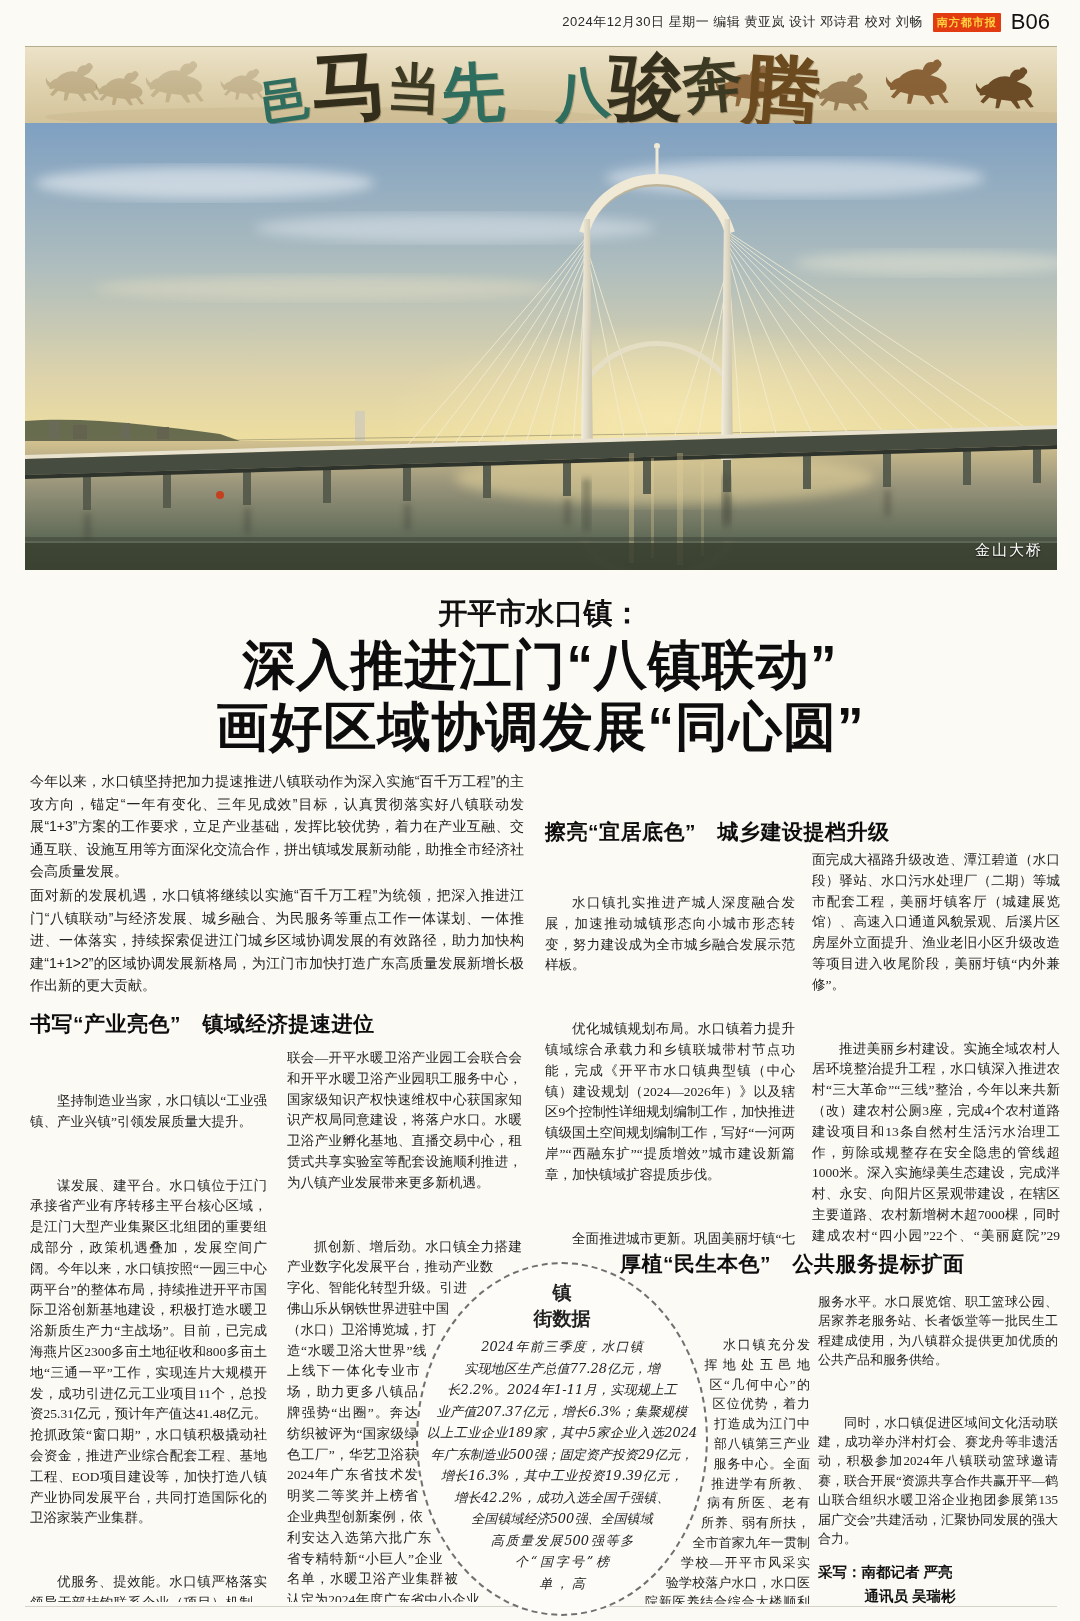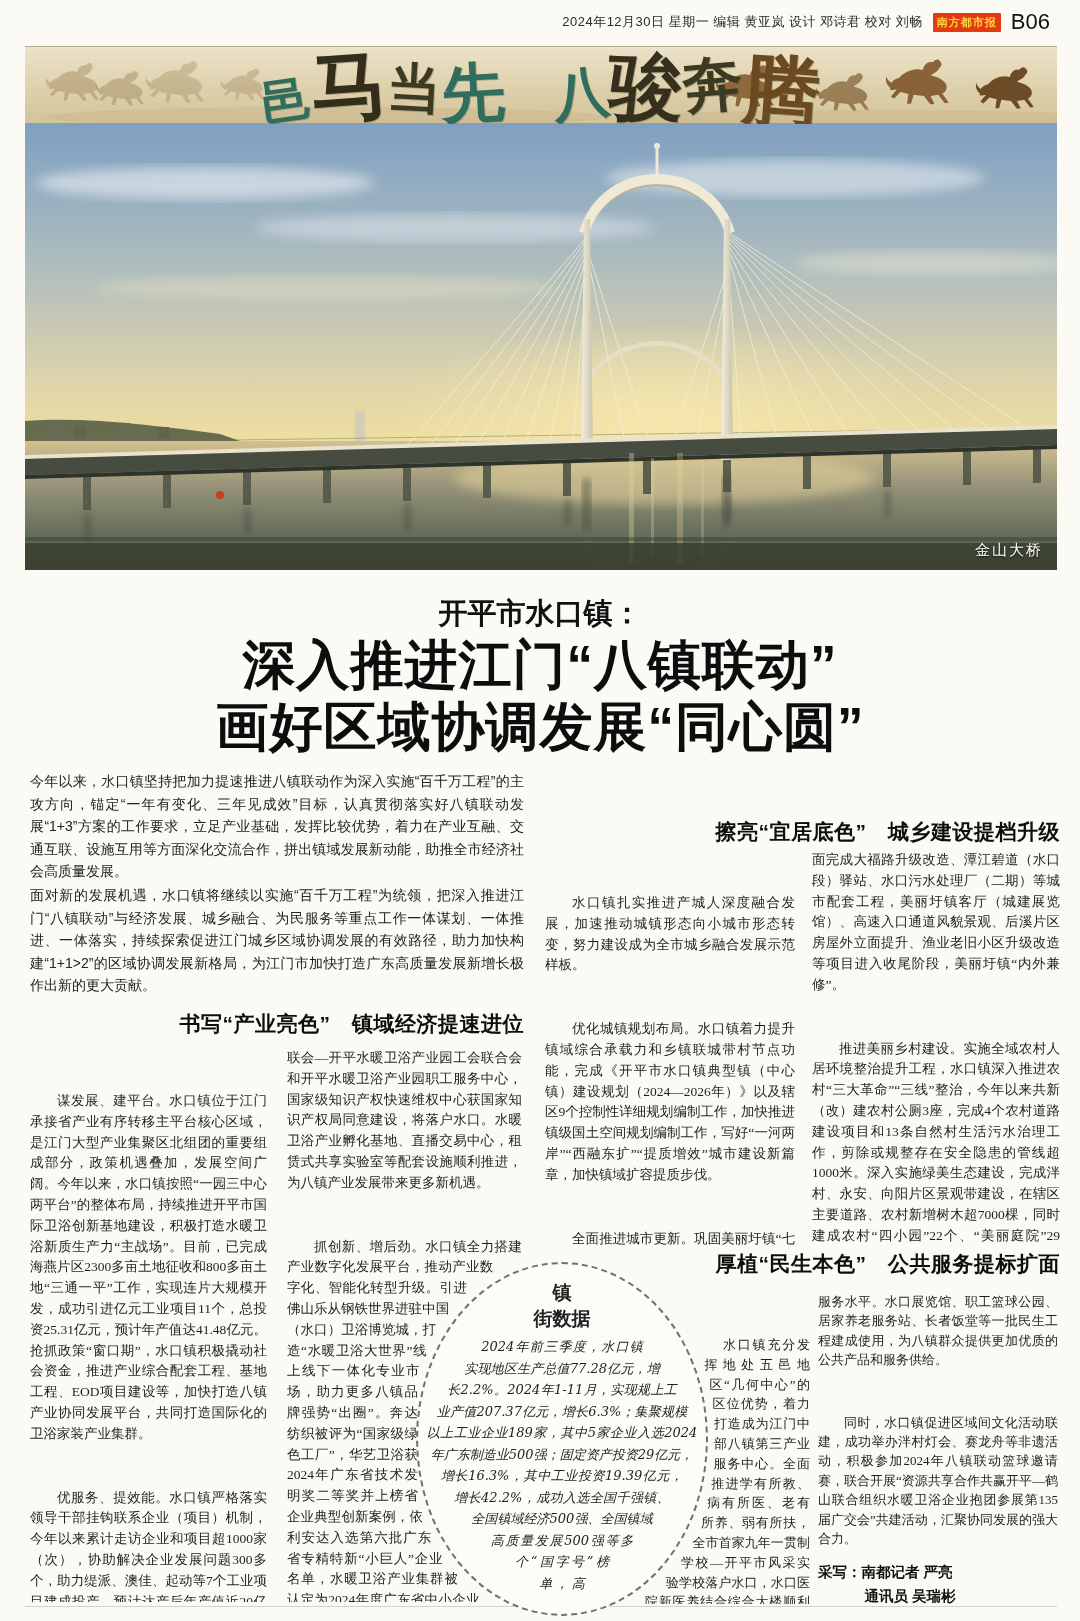--- a/index.html
+++ b/index.html
@@ -44,21 +44,21 @@
       font-weight:900;font-size:53px;letter-spacing:1px;color:#0d0d0d;}
   .hl1{top:630px;} .hl2{top:692px;}
 
   
   .intro{position:absolute;left:30px;top:770px;width:494px;font-size:14px;line-height:22.6px;
          text-align:justify;color:#222;font-family:"Liberation Sans",sans-serif;}
   .intro p{margin:0 0 1px 0;}
 
   
   .sec-h{position:absolute;font-family:"Liberation Sans",sans-serif;font-weight:900;
-         font-size:21px;color:#0d0d0d;text-align:right;letter-spacing:.5px;z-index:8;}
+         font-size:21px;color:#0d0d0d;text-align:left;letter-spacing:.5px;z-index:8;}
   .sec-h1{left:30px;top:1010px;width:494px;}
   .sec-h2{left:545px;top:818px;width:515px;}
   .sec-h3{left:620px;top:1250px;width:440px;}
 
   
   .bodytxt{position:absolute;font-size:13.5px;line-height:20.8px;text-align:justify;
            color:#1e1e1e;overflow:hidden;}
   .bodytxt p{margin:0;}
   .bodytxt p.ind{text-indent:2em;margin-top:43px;}
   .colA{left:30px;top:1048px;width:237px;height:554px;}
@@ -269,20 +269,21 @@
   <div class="hl hl1">深入推进江门“八镇联动”</div>
   <div class="hl hl2">画好区域协调发展“同心圆”</div>
 
   <div class="intro">
     <p>今年以来，水口镇坚持把加力提速推进八镇联动作为深入实施“百千万工程”的主攻方向，锚定“一年有变化、三年见成效”目标，认真贯彻落实好八镇联动发展“1+3”方案的工作要求，立足产业基础，发挥比较优势，着力在产业互融、交通互联、设施互用等方面深化交流合作，拼出镇域发展新动能，助推全市经济社会高质量发展。</p>
     <p>面对新的发展机遇，水口镇将继续以实施“百千万工程”为统领，把深入推进江门“八镇联动”与经济发展、城乡融合、为民服务等重点工作一体谋划、一体推进、一体落实，持续探索促进江门城乡区域协调发展的有效路径，助力加快构建“1+1&gt;2”的区域协调发展新格局，为江门市加快打造广东高质量发展新增长极作出新的更大贡献。</p>
   </div>
 
   <div class="sec-h sec-h1">书写“产业亮色”　镇域经济提速进位</div>
   <div class="bodytxt colA">
+    <p class="ind">坚持制造业当家，水口镇以“工业强镇、产业兴镇”引领发展质量大提升。</p>
     <p class="ind">谋发展、建平台。水口镇位于江门承接省产业有序转移主平台核心区域，是江门大型产业集聚区北组团的重要组成部分，政策机遇叠加，发展空间广阔。今年以来，水口镇按照“一园三中心两平台”的整体布局，持续推进开平市国际卫浴创新基地建设，积极打造水暖卫浴新质生产力“主战场”。目前，已完成海燕片区2300多亩土地征收和800多亩土地“三通一平”工作，实现连片大规模开发，成功引进亿元工业项目11个，总投资25.31亿元，预计年产值达41.48亿元。抢抓政策“窗口期”，水口镇积极撬动社会资金，推进产业综合配套工程、基地工程、EOD项目建设等，加快打造八镇产业协同发展平台，共同打造国际化的卫浴家装产业集群。</p>
     <p class="ind">优服务、提效能。水口镇严格落实领导干部挂钩联系企业（项目）机制，今年以来累计走访企业和项目超1000家（次），协助解决企业发展问题300多个，助力缇派、澳佳、起动等7个工业项目建成投产，预计达产后年产值近20亿元。健全企业三级梯度培育体系，今年以来新增“小升规”18家、省级创新型中小企业8家。建成江门市首个成功落地的水暖卫浴园区工</p>
   </div>
   <div class="bodytxt colB">
     <div class="bump-spacer"></div>
     <div class="bump-b"></div>
     <p>联会—开平水暖卫浴产业园工会联合会和开平水暖卫浴产业园职工服务中心，国家级知识产权快速维权中心获国家知识产权局同意建设，将落户水口。水暖卫浴产业孵化基地、直播交易中心，租赁式共享实验室等配套设施顺利推进，为八镇产业发展带来更多新机遇。</p>
     <p class="ind">抓创新、增后劲。水口镇全力搭建产业数字化发展平台，推动产业数字化、智能化转型升级。引进佛山乐从钢铁世界进驻中国（水口）卫浴博览城，打造“水暖卫浴大世界”线上线下一体化专业市场，助力更多八镇品牌强势“出圈”。奔达纺织被评为“国家级绿色工厂”，华艺卫浴获2024年广东省技术发明奖二等奖并上榜省企业典型创新案例，依利安达入选第六批广东省专精特新“小巨人”企业名单，水暖卫浴产业集群被认定为2024年度广东省中小企业特色产业集群，向“新”势能持续汇聚，为产业一体化高质量发展提供经验、打造标杆。</p>
   </div>
 

